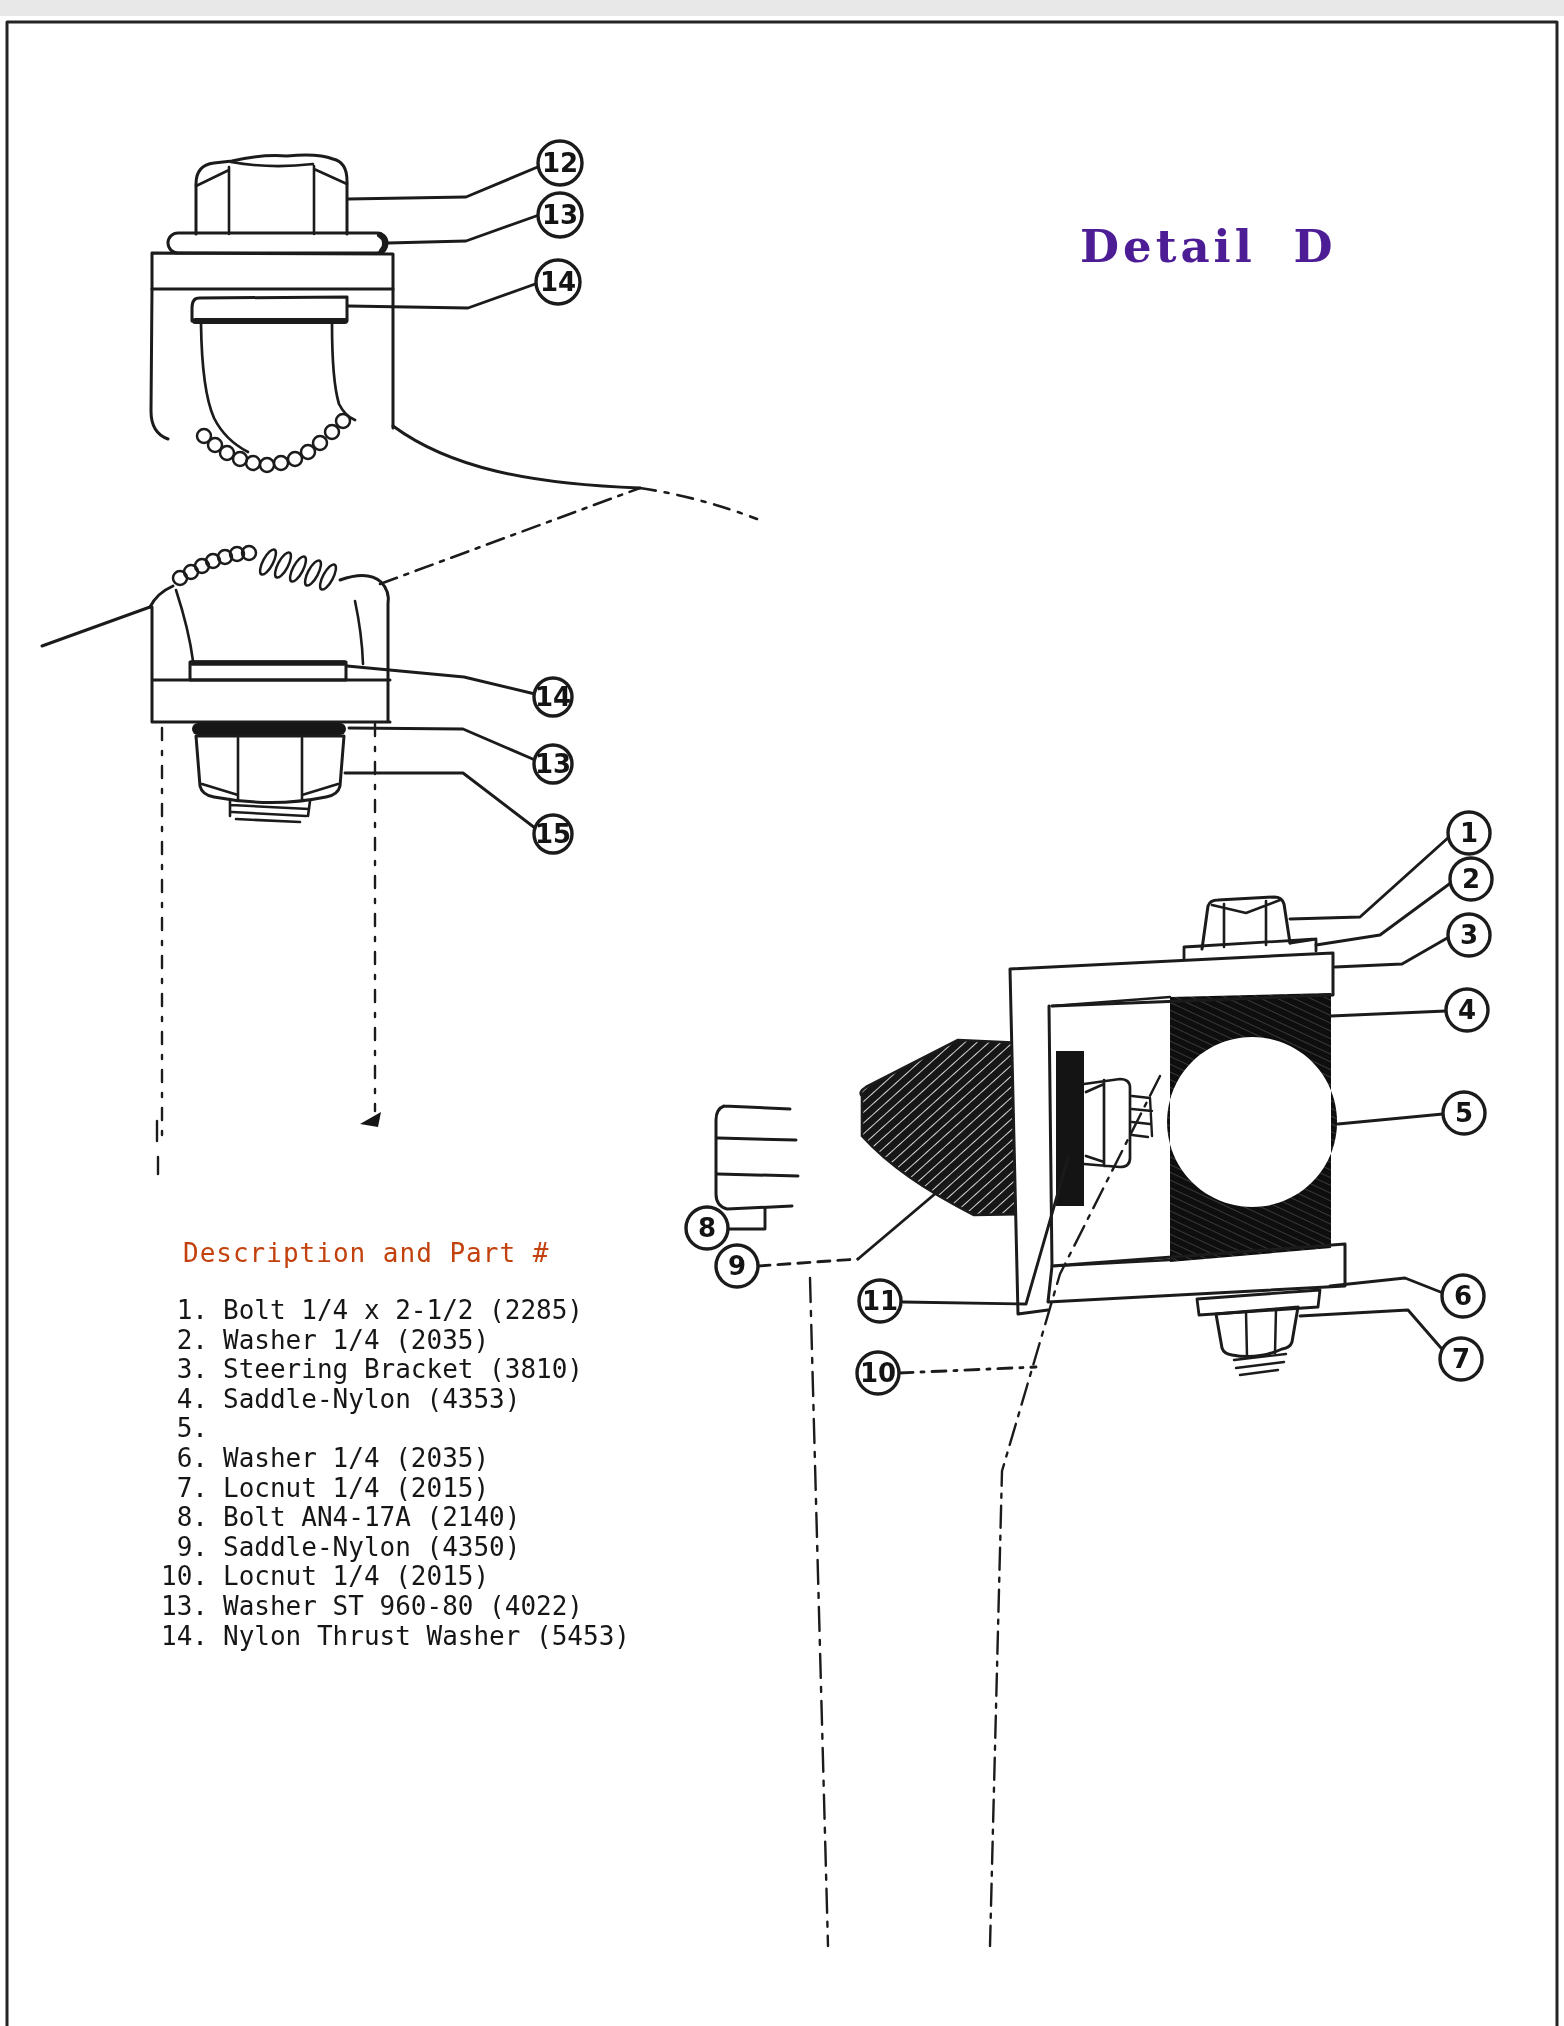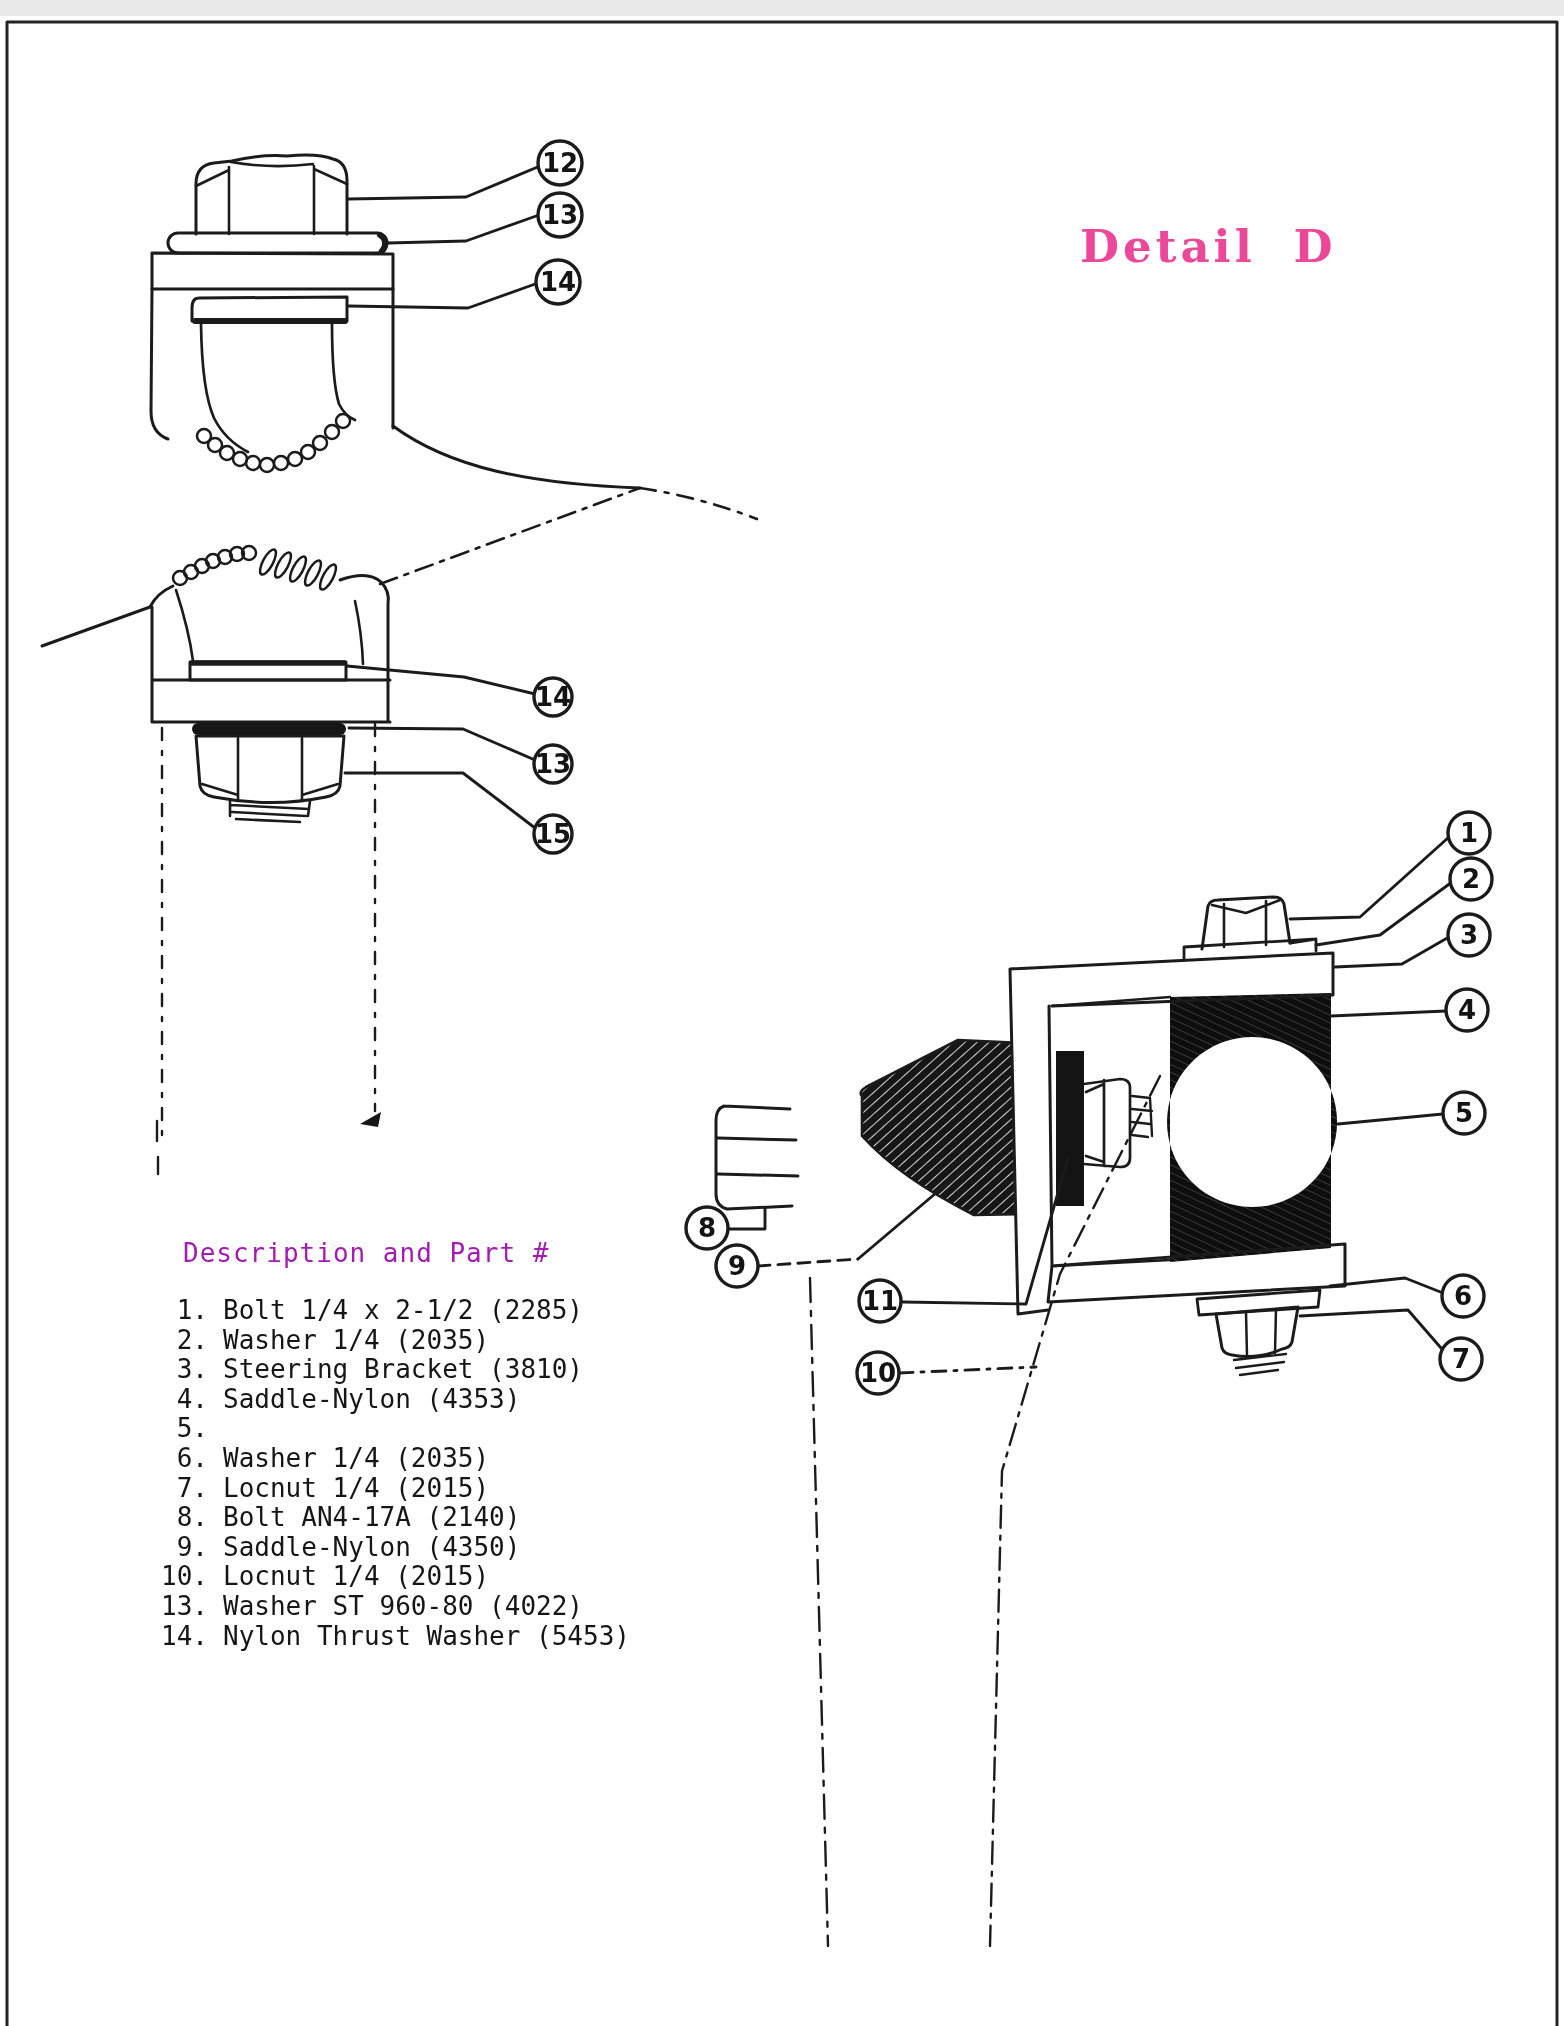--- a/index.html
+++ b/index.html
@@ -5,24 +5,24 @@
   html,body{margin:0;padding:0;background:#e8e8e8;}
   #page{
     position:relative;width:1564px;height:2026px;background:#ffffff;
     font-family:"DejaVu Sans Mono", monospace;color:#1b1b1b;overflow:hidden;
     margin:16px auto;
   }
   #artwork{position:absolute;left:0;top:0;width:1564px;height:2026px;}
   #title{
     position:absolute;left:1080px;top:204px;width:340px;
     font-family:"DejaVu Serif", serif;font-weight:bold;font-size:45px;
-    letter-spacing:4px;word-spacing:18px;color:#ec4899;
+    letter-spacing:4px;word-spacing:18px;color:#4c1d95;
   }
   #list-heading{
-    position:absolute;left:183px;top:1222px;font-size:26px;color:#a21caf;
+    position:absolute;left:183px;top:1222px;font-size:26px;color:#c2410c;
     letter-spacing:1px;white-space:nowrap;
   }
   #parts-list{position:absolute;left:160px;top:1280px;font-size:26px;line-height:29.6px;color:#161616;}
   #parts-list .row{display:flex;white-space:nowrap;}
   #parts-list .num{display:inline-block;width:48px;text-align:right;margin-right:15px;flex:none;}
   .co-circle{fill:#ffffff;stroke:#1b1b1b;stroke-width:3.4;}
   .co-label{
     font-family:"DejaVu Sans", sans-serif;font-size:26px;font-weight:600;fill:#141414;
     text-anchor:middle;
   }

